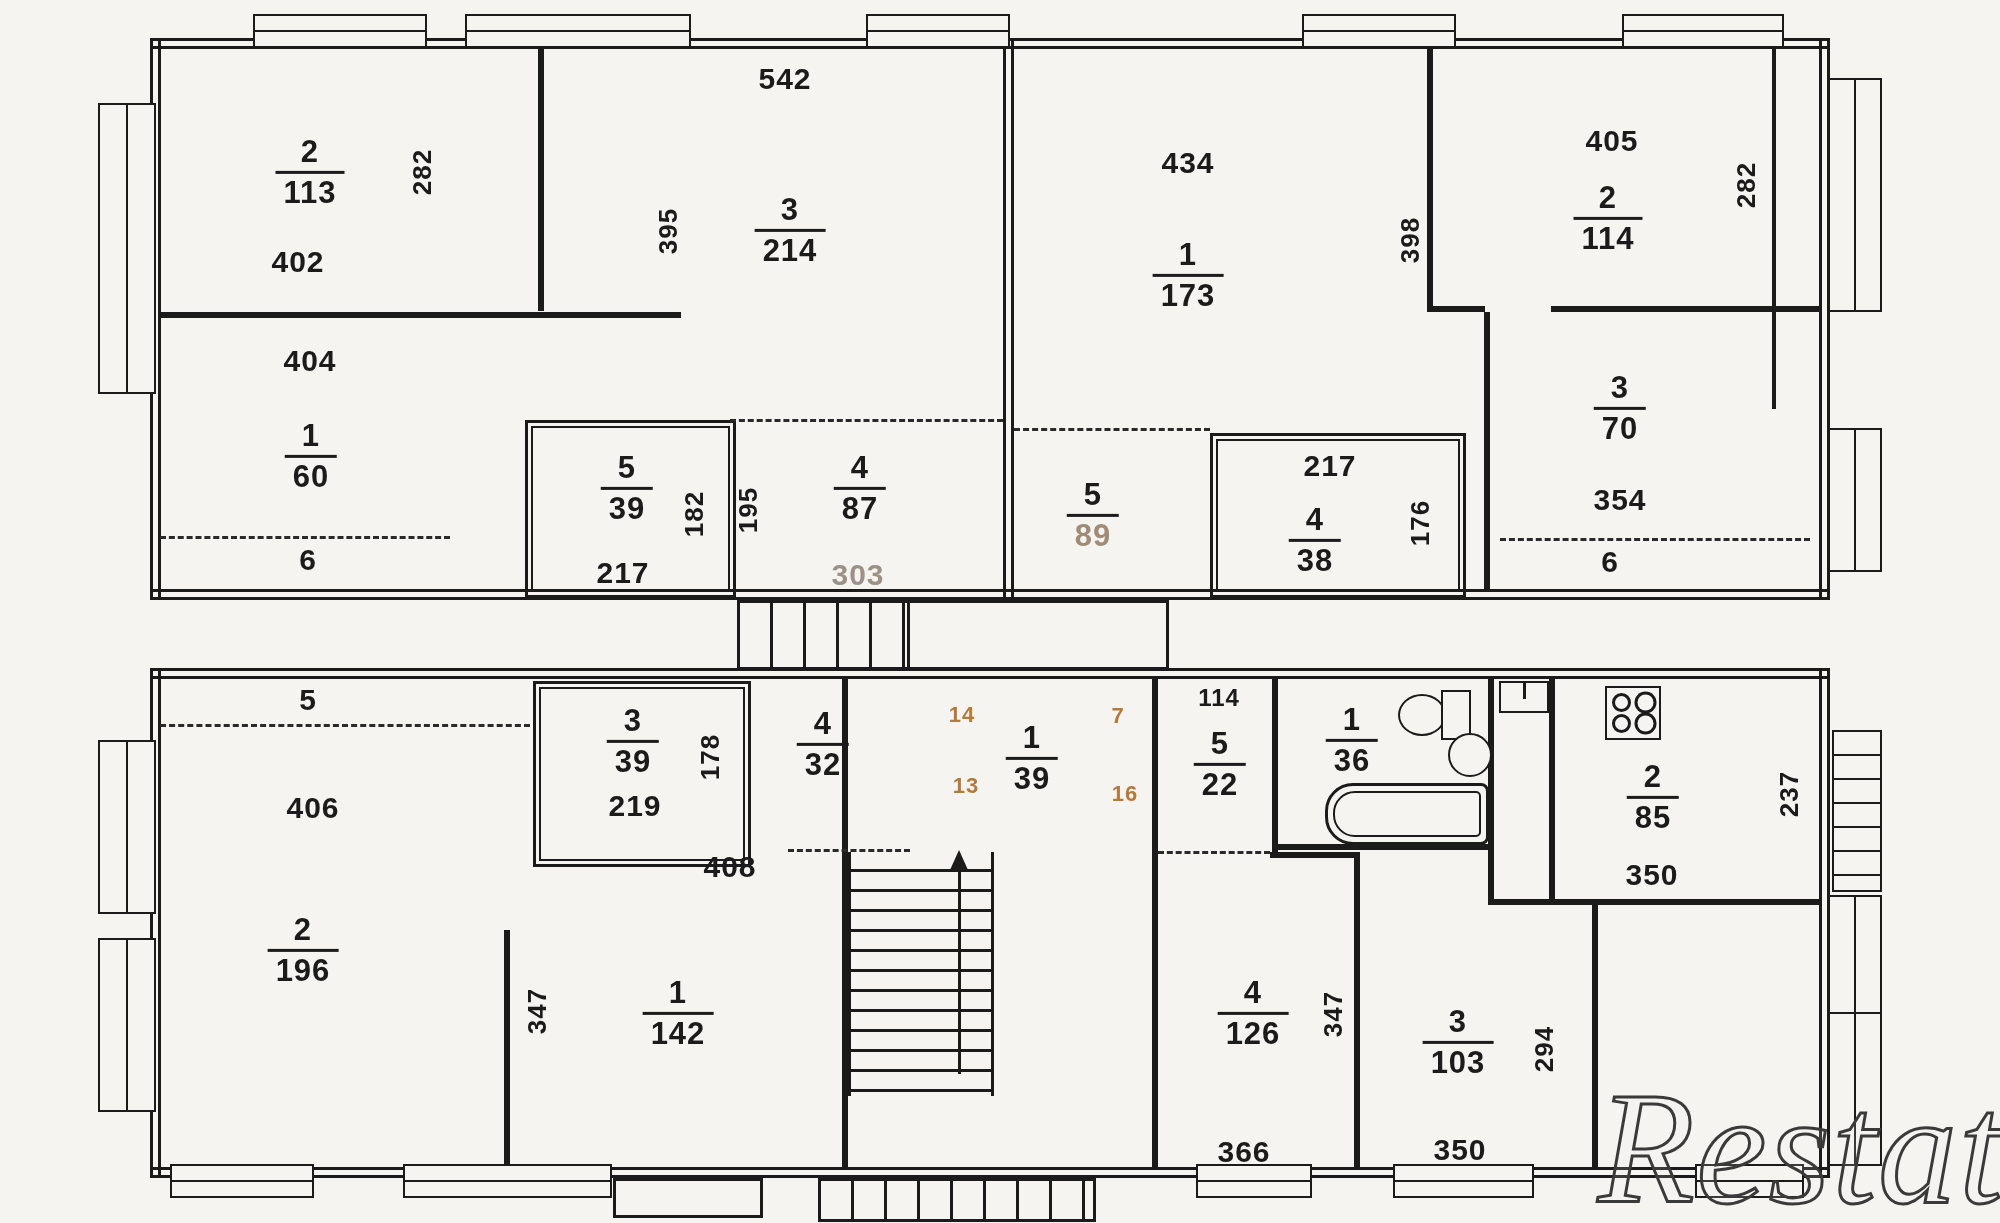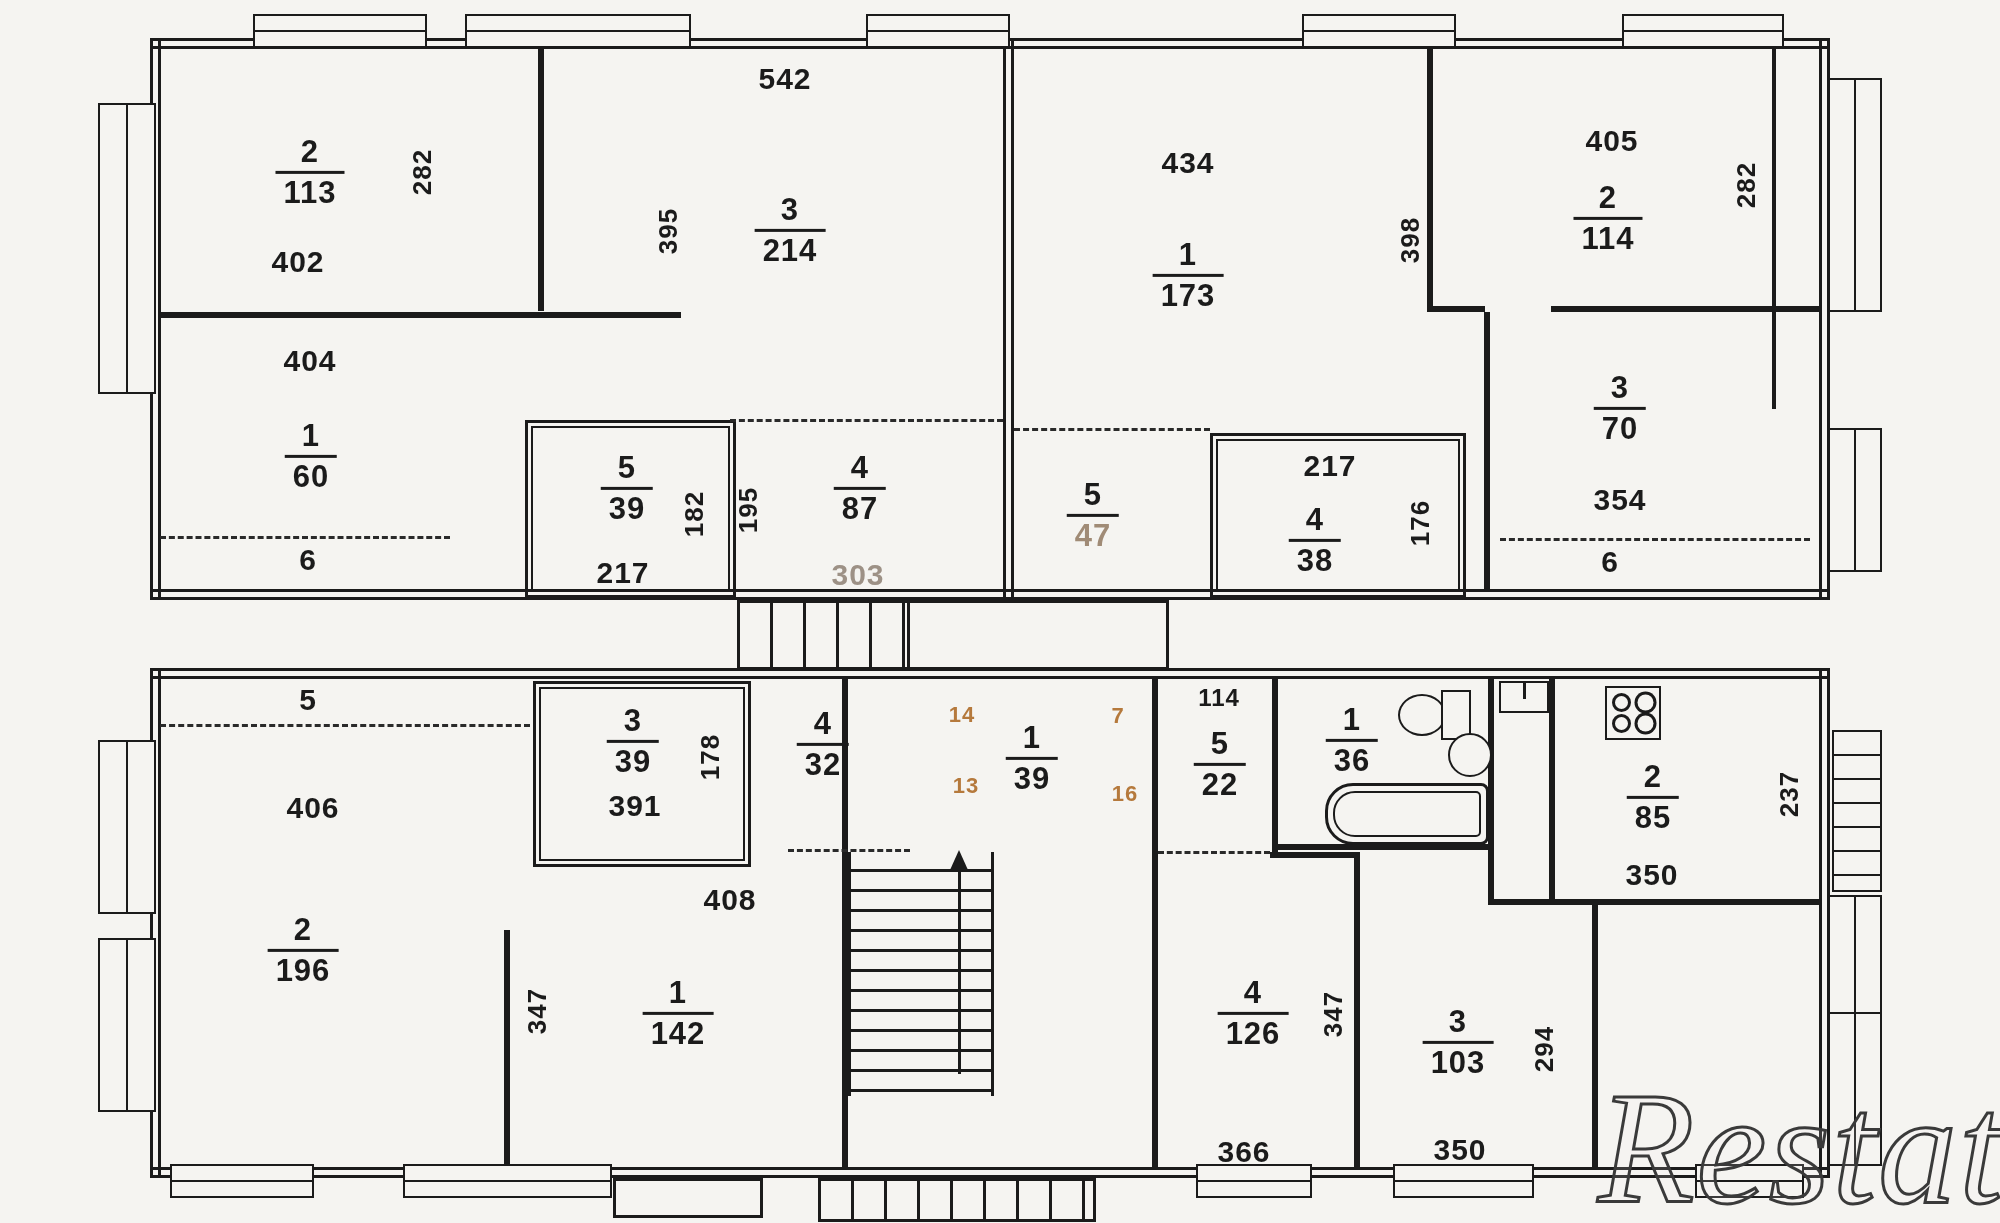--- a/index.html
+++ b/index.html
@@ -166,21 +166,21 @@
   <div class="t faint" style="left:858px;top:575px">303</div>
 
   <div class="t" style="left:1188px;top:163px">434</div>
   <div class="fr" style="left:1188px;top:275px">
     <span class="n">1</span>
     <span class="d">173</span>
   </div>
   <div class="t rot dim" style="left:1410px;top:240px">398</div>
   <div class="fr fd" style="left:1093px;top:515px">
     <span class="n">5</span>
-    <span class="d">47</span>
+    <span class="d">89</span>
   </div>
   <div class="t" style="left:1330px;top:466px">217</div>
   <div class="fr" style="left:1315px;top:540px">
     <span class="n">4</span>
     <span class="d">38</span>
   </div>
   <div class="t rot dim" style="left:1420px;top:523px">176</div>
   <div class="t" style="left:1612px;top:141px">405</div>
   <div class="fr" style="left:1608px;top:218px">
     <span class="n">2</span>
@@ -198,27 +198,27 @@
   <div class="t" style="left:313px;top:808px">406</div>
   <div class="fr" style="left:303px;top:950px">
     <span class="n">2</span>
     <span class="d">196</span>
   </div>
   <div class="t rot dim" style="left:537px;top:1011px">347</div>
   <div class="fr" style="left:633px;top:741px">
     <span class="n">3</span>
     <span class="d">39</span>
   </div>
-  <div class="t" style="left:635px;top:806px">391</div>
+  <div class="t" style="left:635px;top:806px">219</div>
   <div class="t rot dim" style="left:710px;top:757px">178</div>
   <div class="fr" style="left:823px;top:744px">
     <span class="n">4</span>
     <span class="d">32</span>
   </div>
-  <div class="t" style="left:730px;top:900px">408</div>
+  <div class="t" style="left:730px;top:867px">408</div>
   <div class="fr" style="left:678px;top:1013px">
     <span class="n">1</span>
     <span class="d">142</span>
   </div>
 
   <div class="fr" style="left:1032px;top:758px">
     <span class="n">1</span>
     <span class="d">39</span>
   </div>
   <div class="t orange" style="left:962px;top:715px">14</div>

